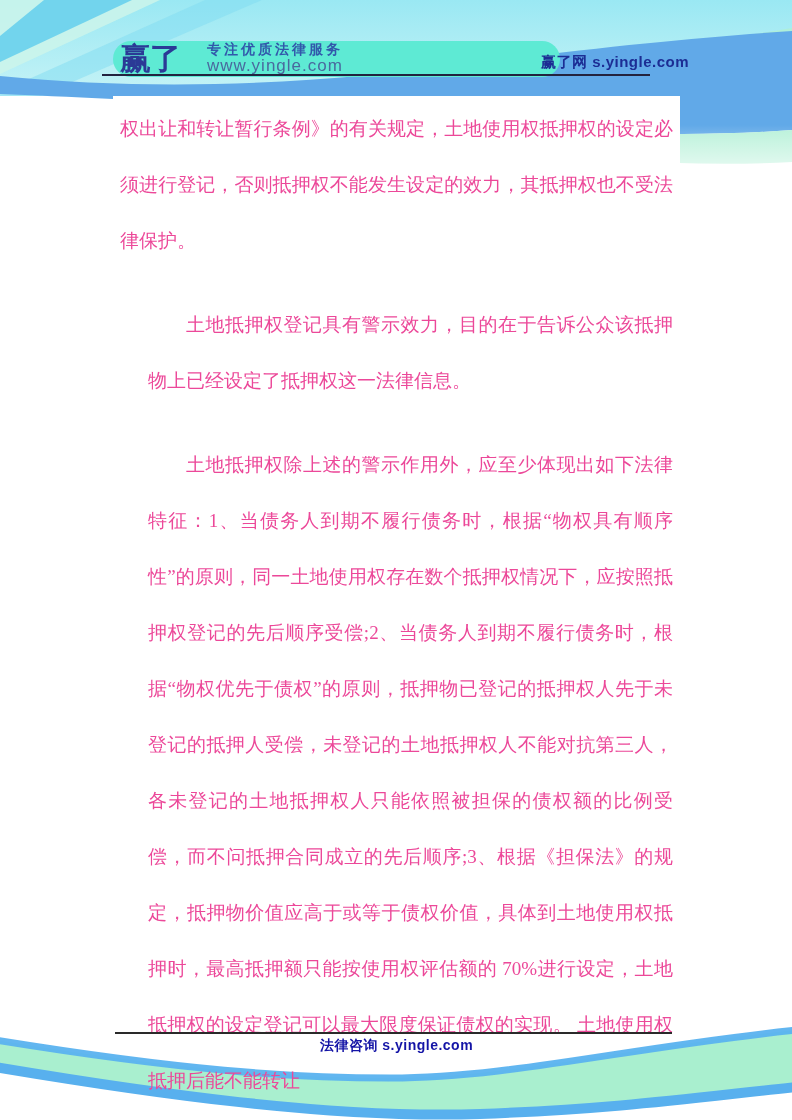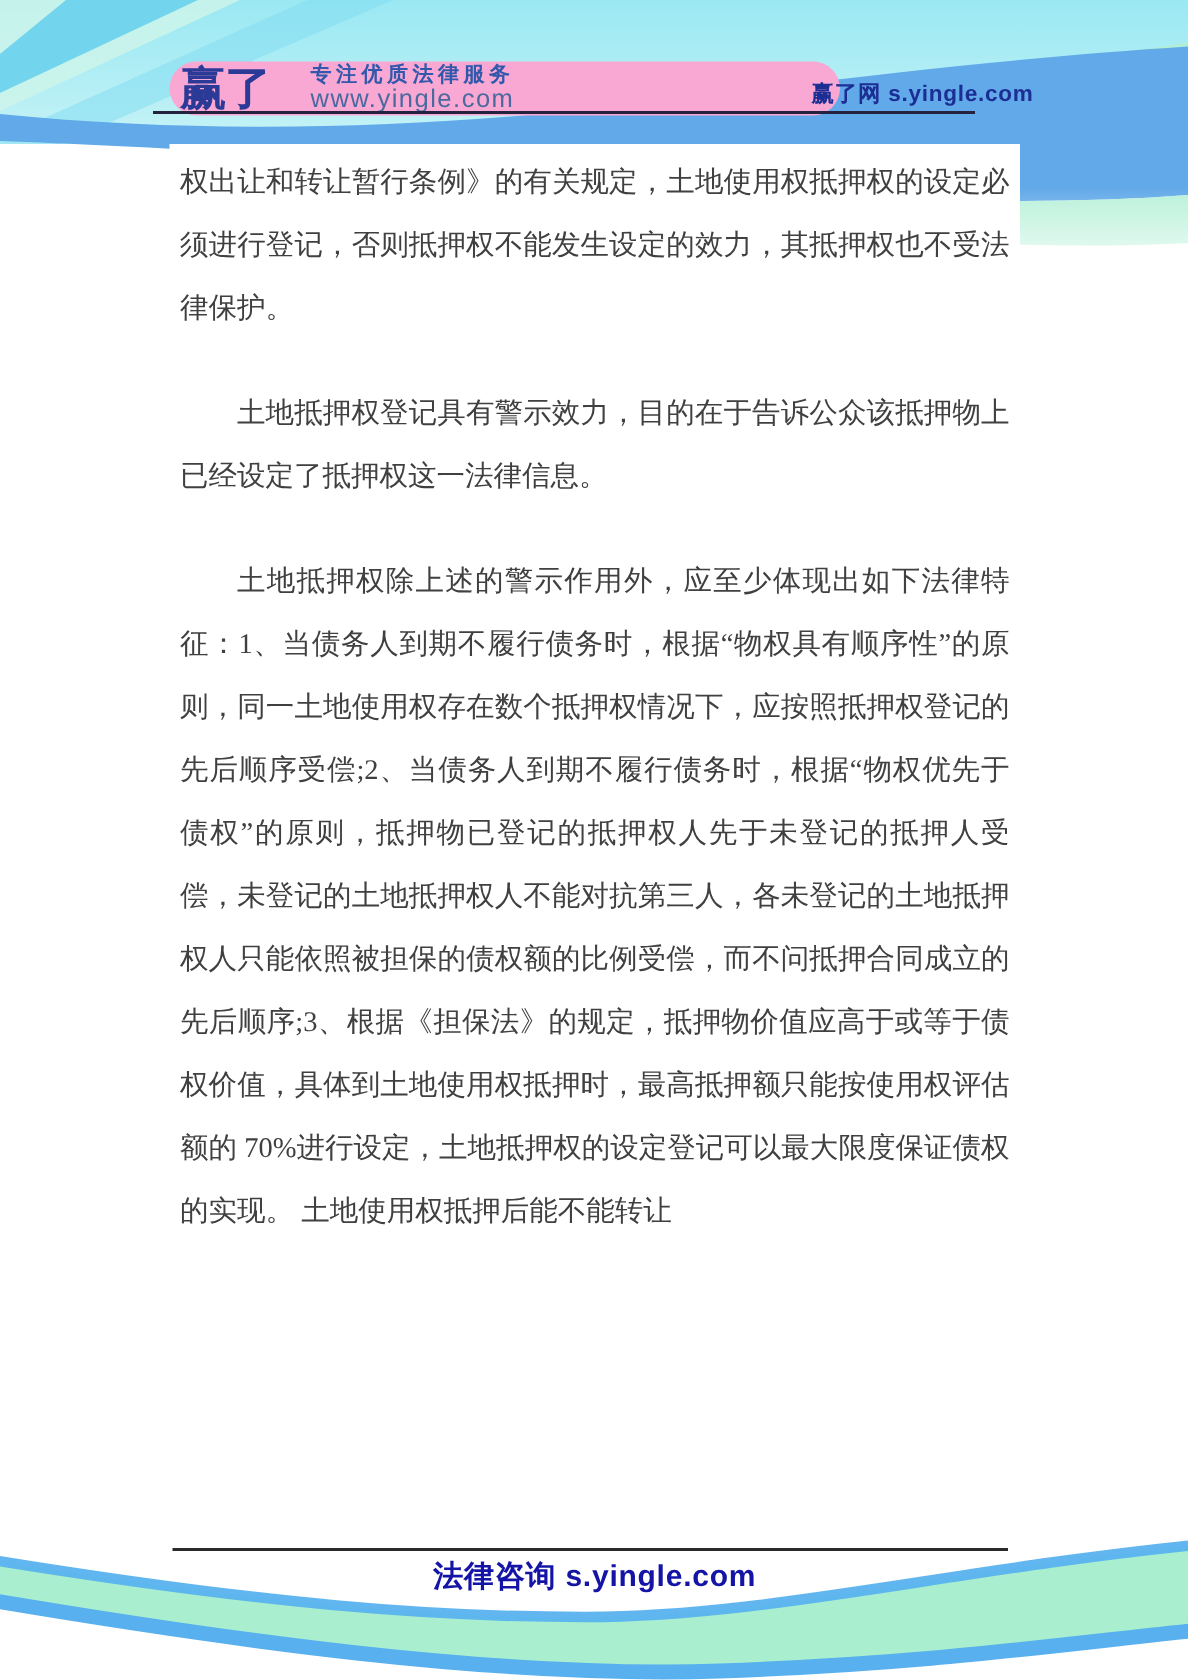--- a/index.html
+++ b/index.html
@@ -6,21 +6,21 @@
   body{
     width:792px;height:1120px;position:relative;overflow:hidden;
     background:#ffffff;
     font-family:"Liberation Serif","DejaVu Serif",serif;
   }
   
   .header-deco{position:absolute;left:0;top:0;width:792px;height:195px;z-index:0;}
   .footer-deco{position:absolute;left:0;top:1025px;width:792px;height:95px;z-index:0;}
   
   .logo-strip{
-    position:absolute;left:113px;top:41px;width:447px;height:36px;background:#f9a8d4;
+    position:absolute;left:113px;top:41px;width:447px;height:36px;background:#5eead4;
     z-index:1;display:flex;align-items:center;box-sizing:border-box;padding-left:7px;border-radius:18px;
   }
   .logo-text{
     font-size:31px;font-weight:bold;color:#2b3a96;line-height:34px;
     letter-spacing:-1px;font-family:"Liberation Serif","DejaVu Serif",serif;
   }
   .tagline{display:flex;flex-direction:column;margin-left:27px;line-height:1.1;}
   .tagline-top{font-size:14px;font-weight:bold;color:#3258ab;letter-spacing:3px;font-family:"Liberation Sans","DejaVu Sans",sans-serif;}
   .tagline-bottom{font-size:17px;color:#4a699e;letter-spacing:1px;font-family:"Liberation Sans","DejaVu Sans",sans-serif;}
   .site-label{
@@ -29,30 +29,30 @@
     font-family:"Liberation Sans","DejaVu Sans",sans-serif;
   }
   .header-rule{position:absolute;left:102px;top:74px;width:548px;height:2px;background:#23233f;z-index:2;}
   
   .content-box{
     position:absolute;left:113px;top:96px;width:567px;height:944px;background:#ffffff;z-index:2;
     box-sizing:border-box;padding:5px 7px 0 7px;
   }
   .content-box p{
     margin:0 0 28px 0;
-    font-size:19px;line-height:42px;color:#404040;
+    font-size:19px;line-height:56px;color:#ec4899;
     text-align:justify;text-justify:inter-ideograph;
     word-break:break-all;
   }
-  .content-box p.indent{text-indent:2em;}
+  .content-box p.indent{text-indent:2em;margin-left:28px;}
   
   .footer-rule{position:absolute;left:115px;top:1032px;width:557px;height:2px;background:#2a2a2a;z-index:3;}
   .footer-label{
     position:absolute;left:113px;top:1037px;width:567px;text-align:center;z-index:3;
-    font-size:20px;font-weight:bold;color:#1414a6;letter-spacing:0.5px;
+    font-size:14px;font-weight:bold;color:#1414a6;letter-spacing:0.5px;
     font-family:"Liberation Sans","DejaVu Sans",sans-serif;
   }
 </style>
 </head>
 <body>
 
 <div class="header-deco">
   <svg width="792" height="195" viewBox="0 0 792 195" xmlns="http://www.w3.org/2000/svg">
     <defs>
       <linearGradient id="cy" x1="0" y1="0" x2="0" y2="1">

